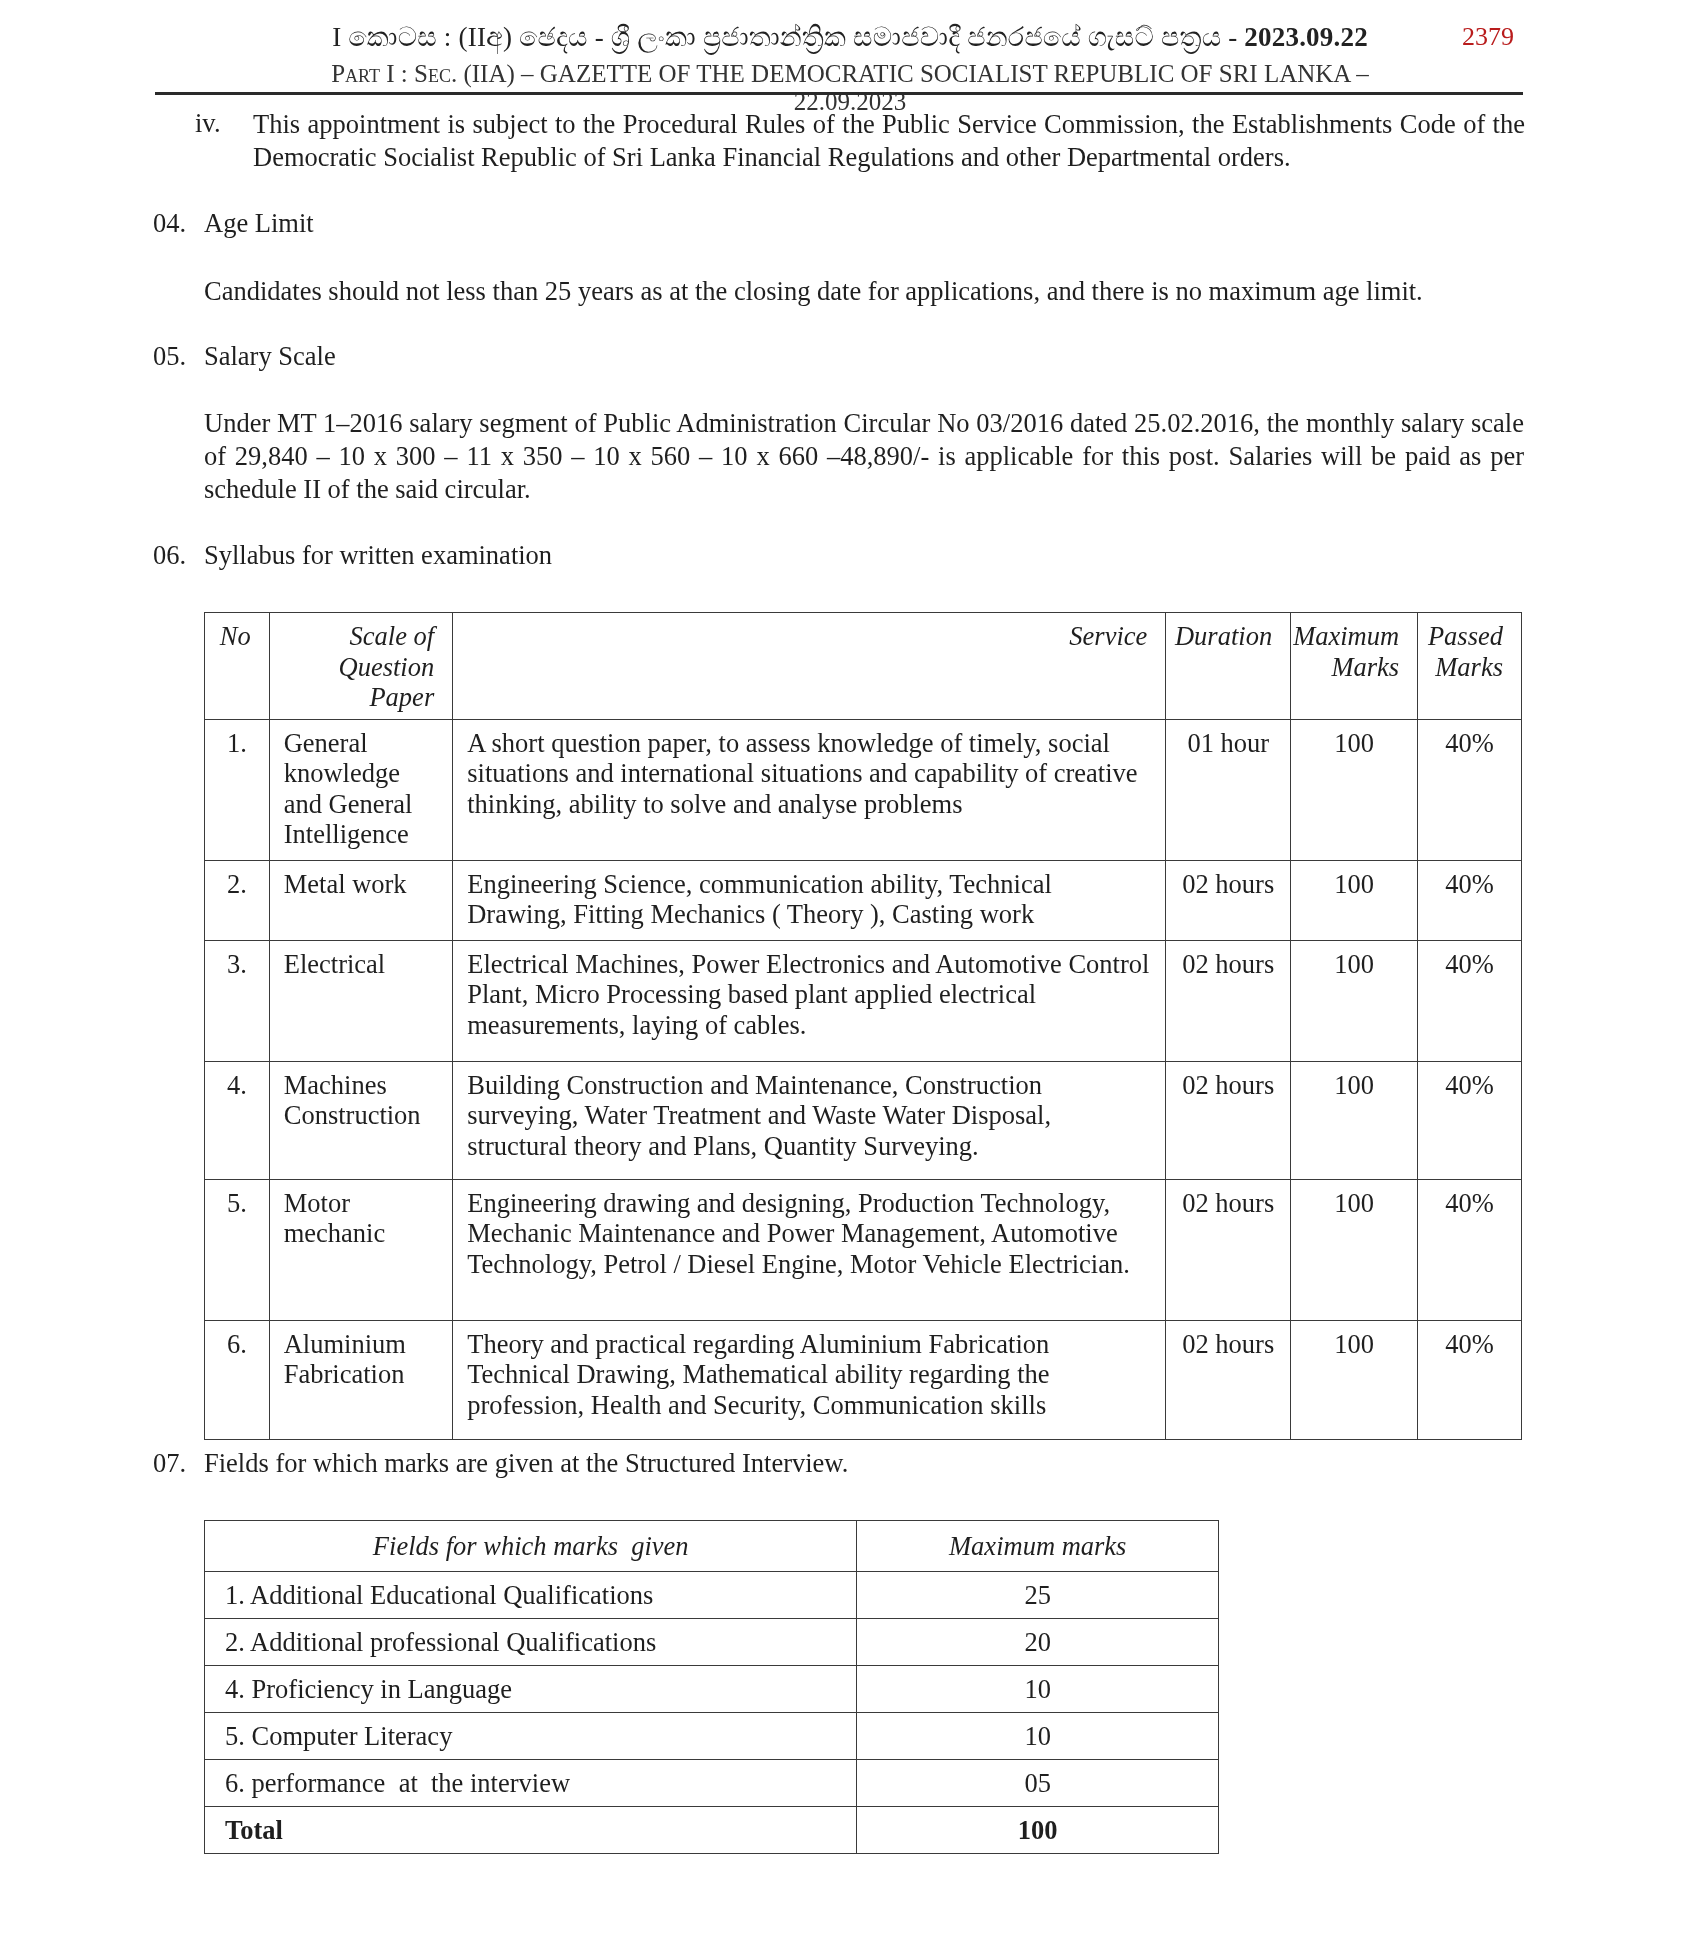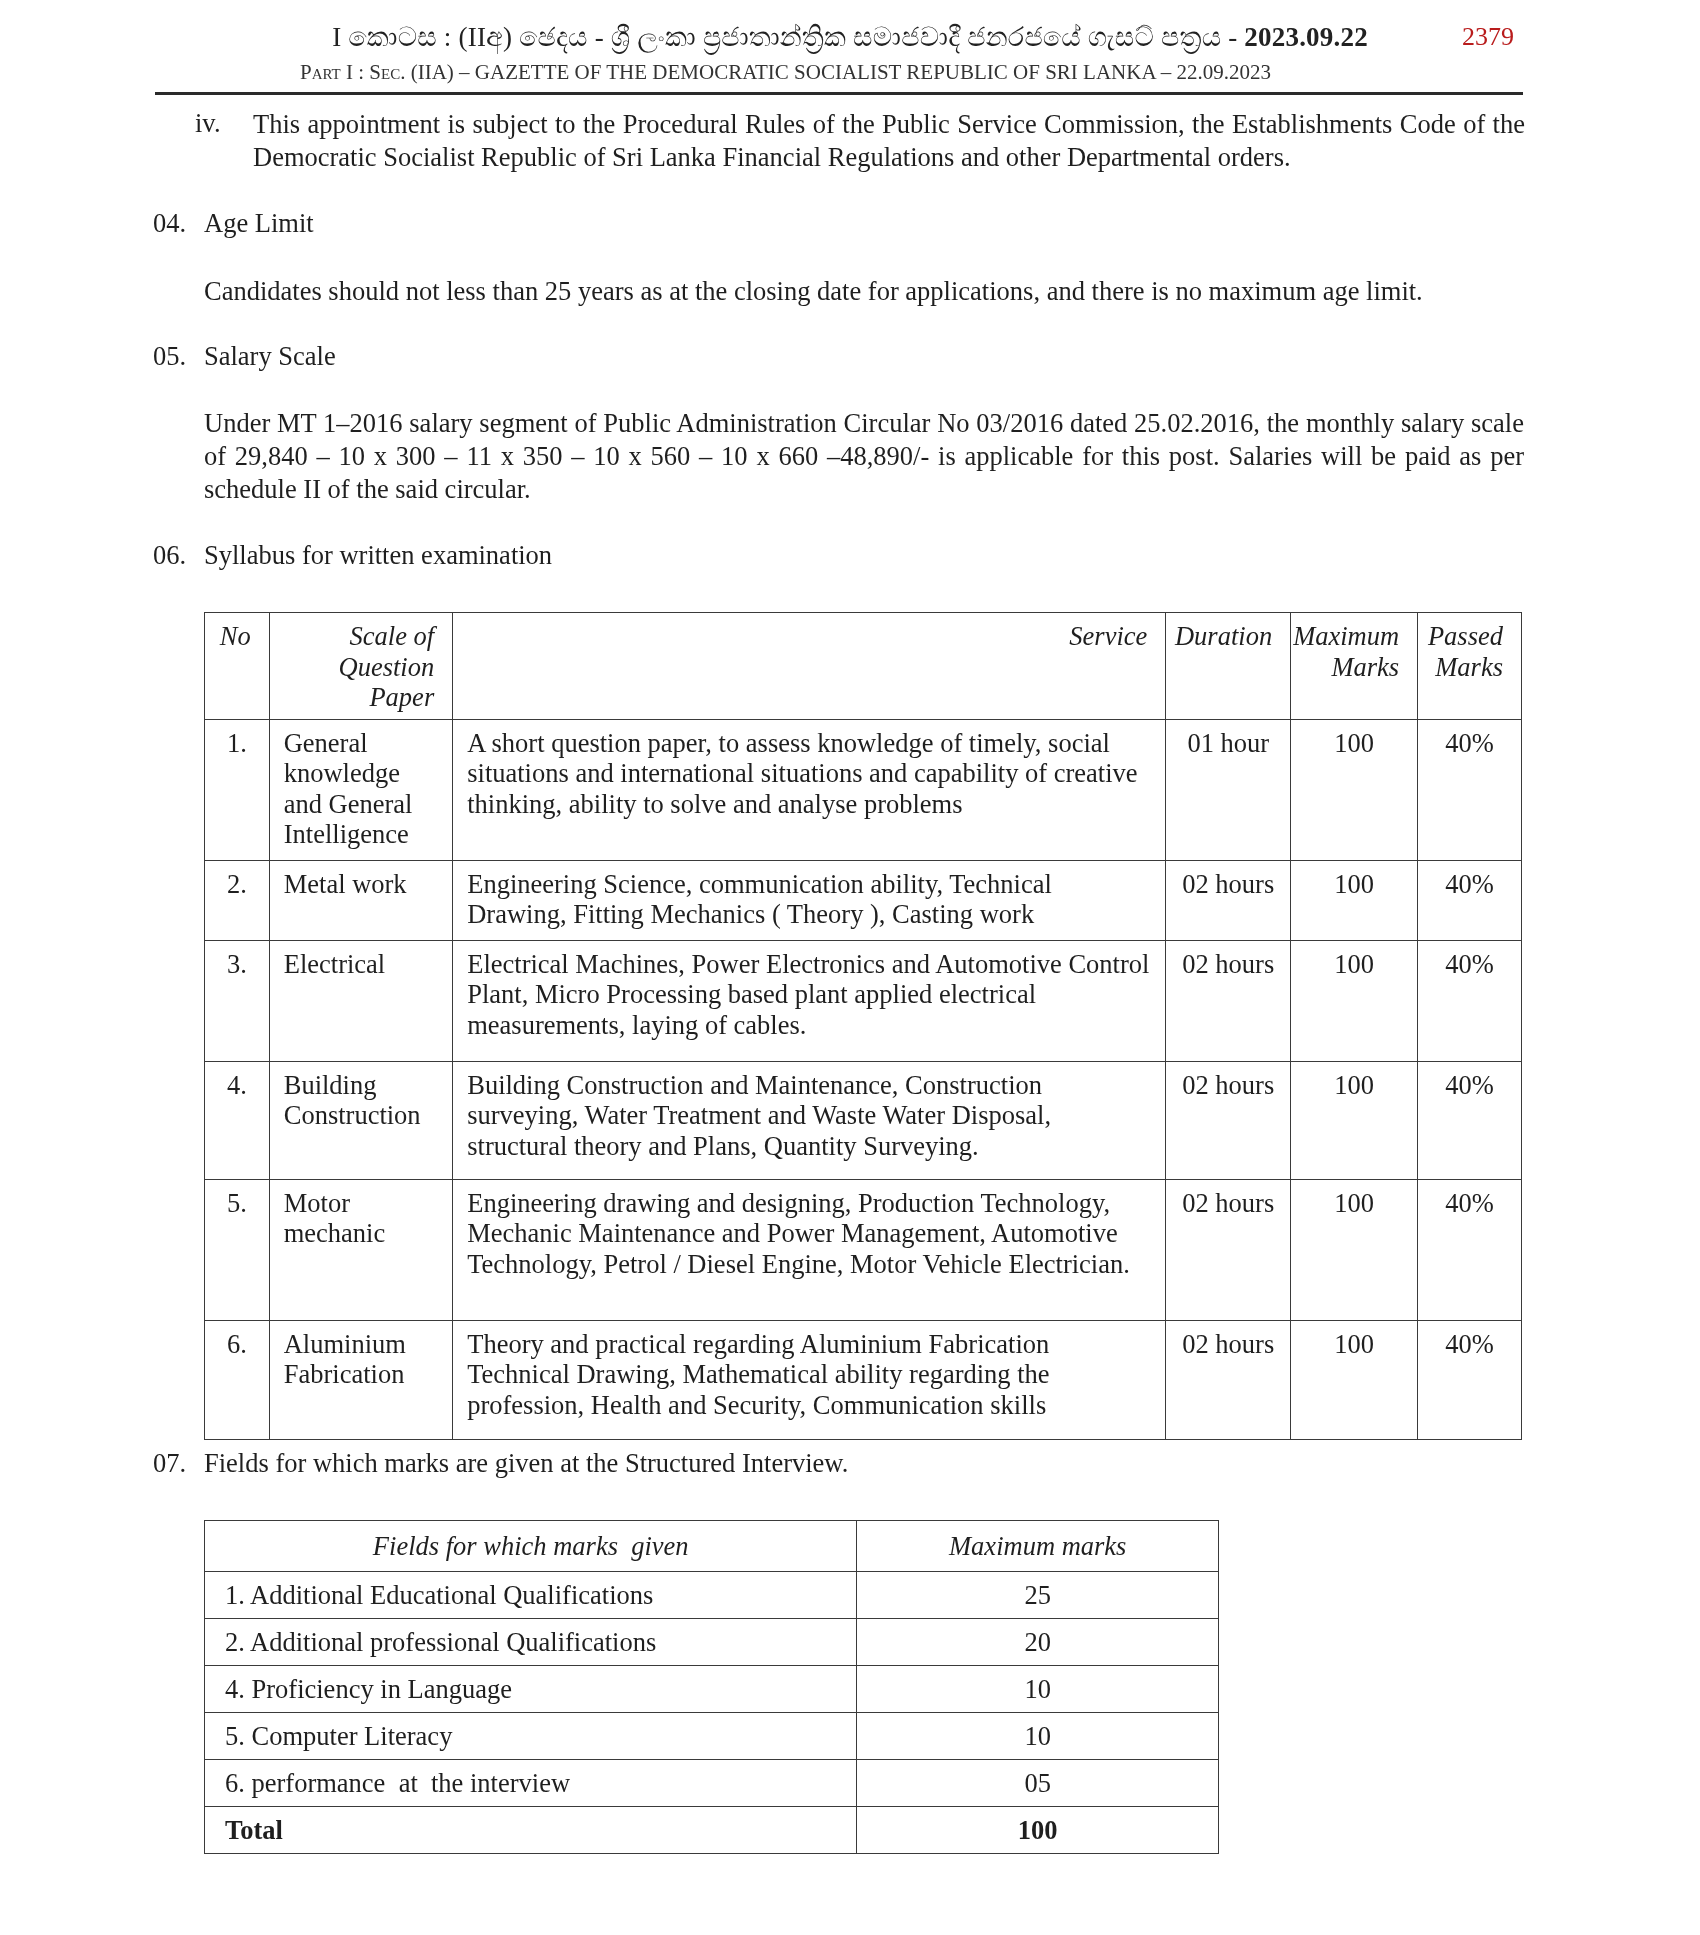--- a/index.html
+++ b/index.html
@@ -8,22 +8,22 @@
     font-family: "Liberation Serif", "DejaVu Serif", serif;
     color: #1f1f1f;
   }
   .abs { position: absolute; }
   .hdr-si {
     left: 300px; top: 22px; width: 1100px; text-align: center;
     font-size: 27px; letter-spacing: 0.2px; color: #222;
   }
   .hdr-si b { font-weight: bold; }
   .hdr-en {
-    left: 300px; top: 60px; width: 1100px; text-align: left;
-    font-size: 21px; color: #333;
+    left: 300px; top: 60px; width: 1100px; text-align: center;
+    font-size: 25px; color: #333;
   }
   .hdr-en .sc { font-variant: small-caps; }
   .page-no { left: 1462px; top: 22px; font-size: 26px; color: #b91c1c; }
   .rule { left: 155px; top: 92px; width: 1368px; height: 3px; background: #2a2a2a; }
 
   .para { font-size: 26.5px; line-height: 33px; }
   .item-num { left: 195px; top: 108px; font-size: 26.5px; }
   .item-text { left: 253px; top: 108px; width: 1272px; }
 
   .sec-num { left: 153px; font-size: 26.5px; }
@@ -110,21 +110,21 @@
     <tr style="height:121px;">
       <td class="c-no">3.</td>
       <td>Electrical</td>
       <td>Electrical Machines, Power Electronics and Automotive Control Plant, Micro Processing based plant applied electrical measurements, laying of cables.</td>
       <td class="c-center">02 hours</td>
       <td class="c-center">100</td>
       <td class="c-center">40%</td>
     </tr>
     <tr style="height:118px;">
       <td class="c-no">4.</td>
-      <td>Building Construction</td>
+      <td>Machines Construction</td>
       <td>Building Construction and Maintenance, Construction surveying, Water Treatment and Waste Water Disposal, structural theory and Plans, Quantity Surveying.</td>
       <td class="c-center">02 hours</td>
       <td class="c-center">100</td>
       <td class="c-center">40%</td>
     </tr>
     <tr style="height:141px;">
       <td class="c-no">5.</td>
       <td>Motor mechanic</td>
       <td>Engineering drawing and designing, Production Technology, Mechanic Maintenance and Power Management, Automotive Technology, Petrol / Diesel Engine, Motor Vehicle Electrician.</td>
       <td class="c-center">02 hours</td>

